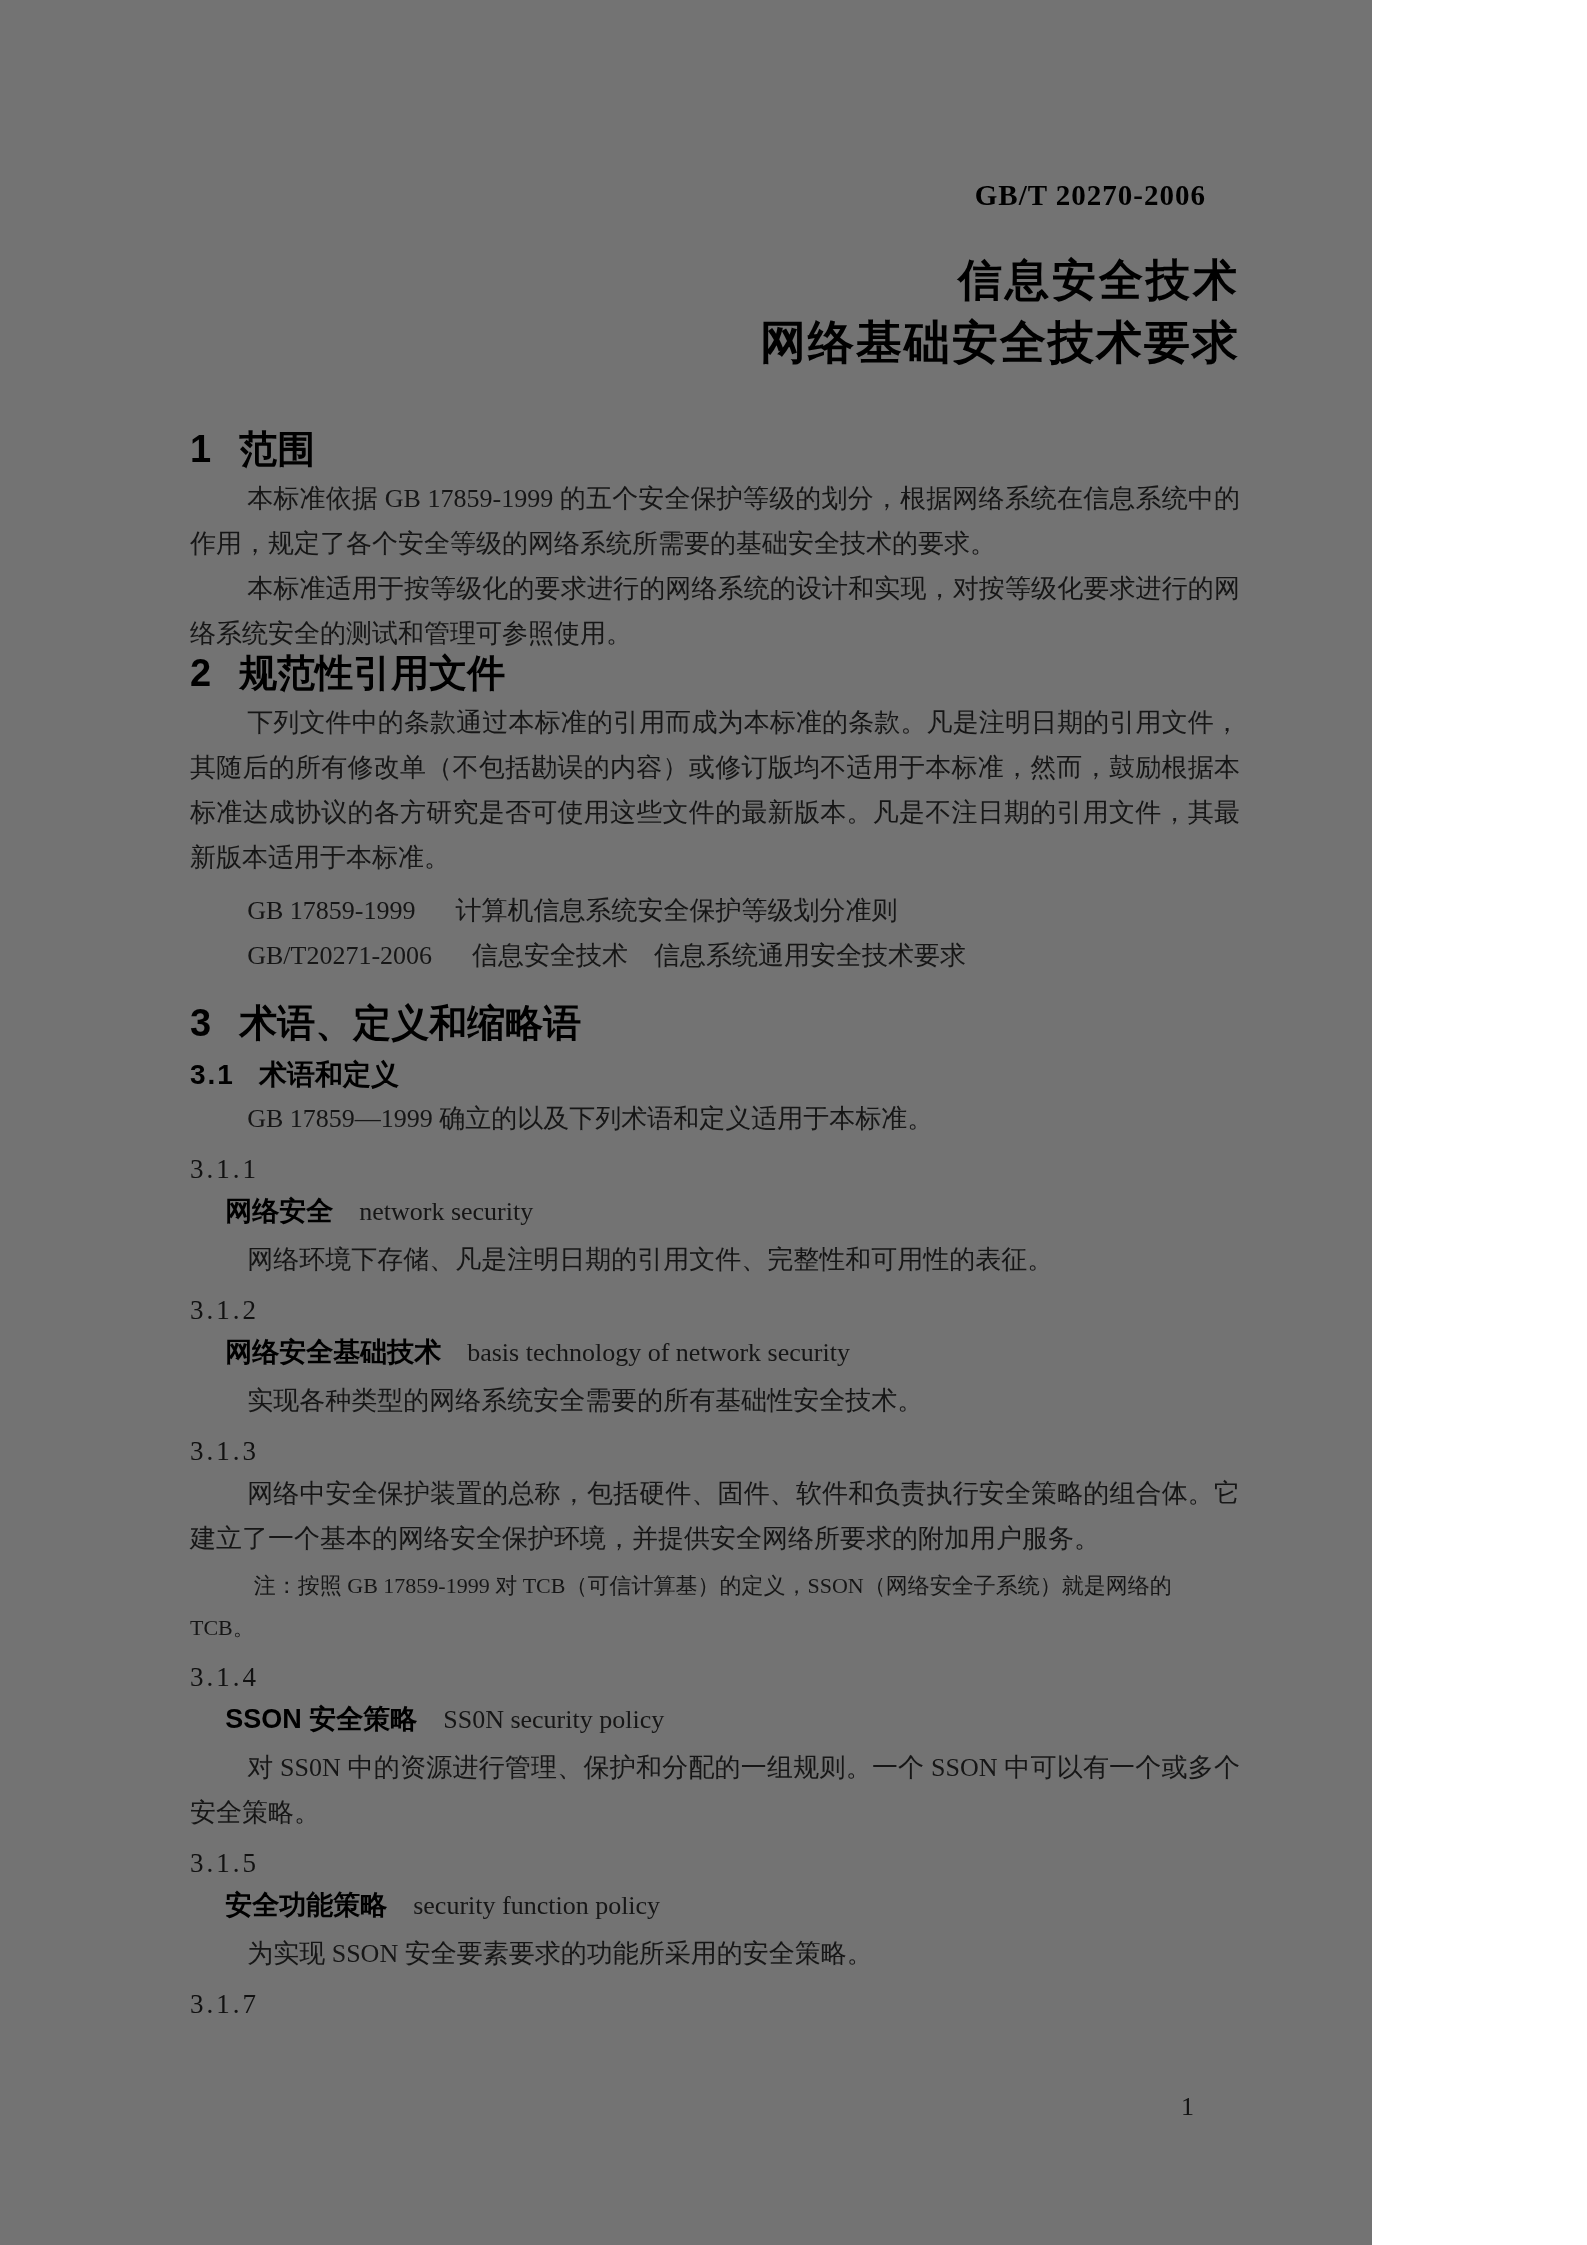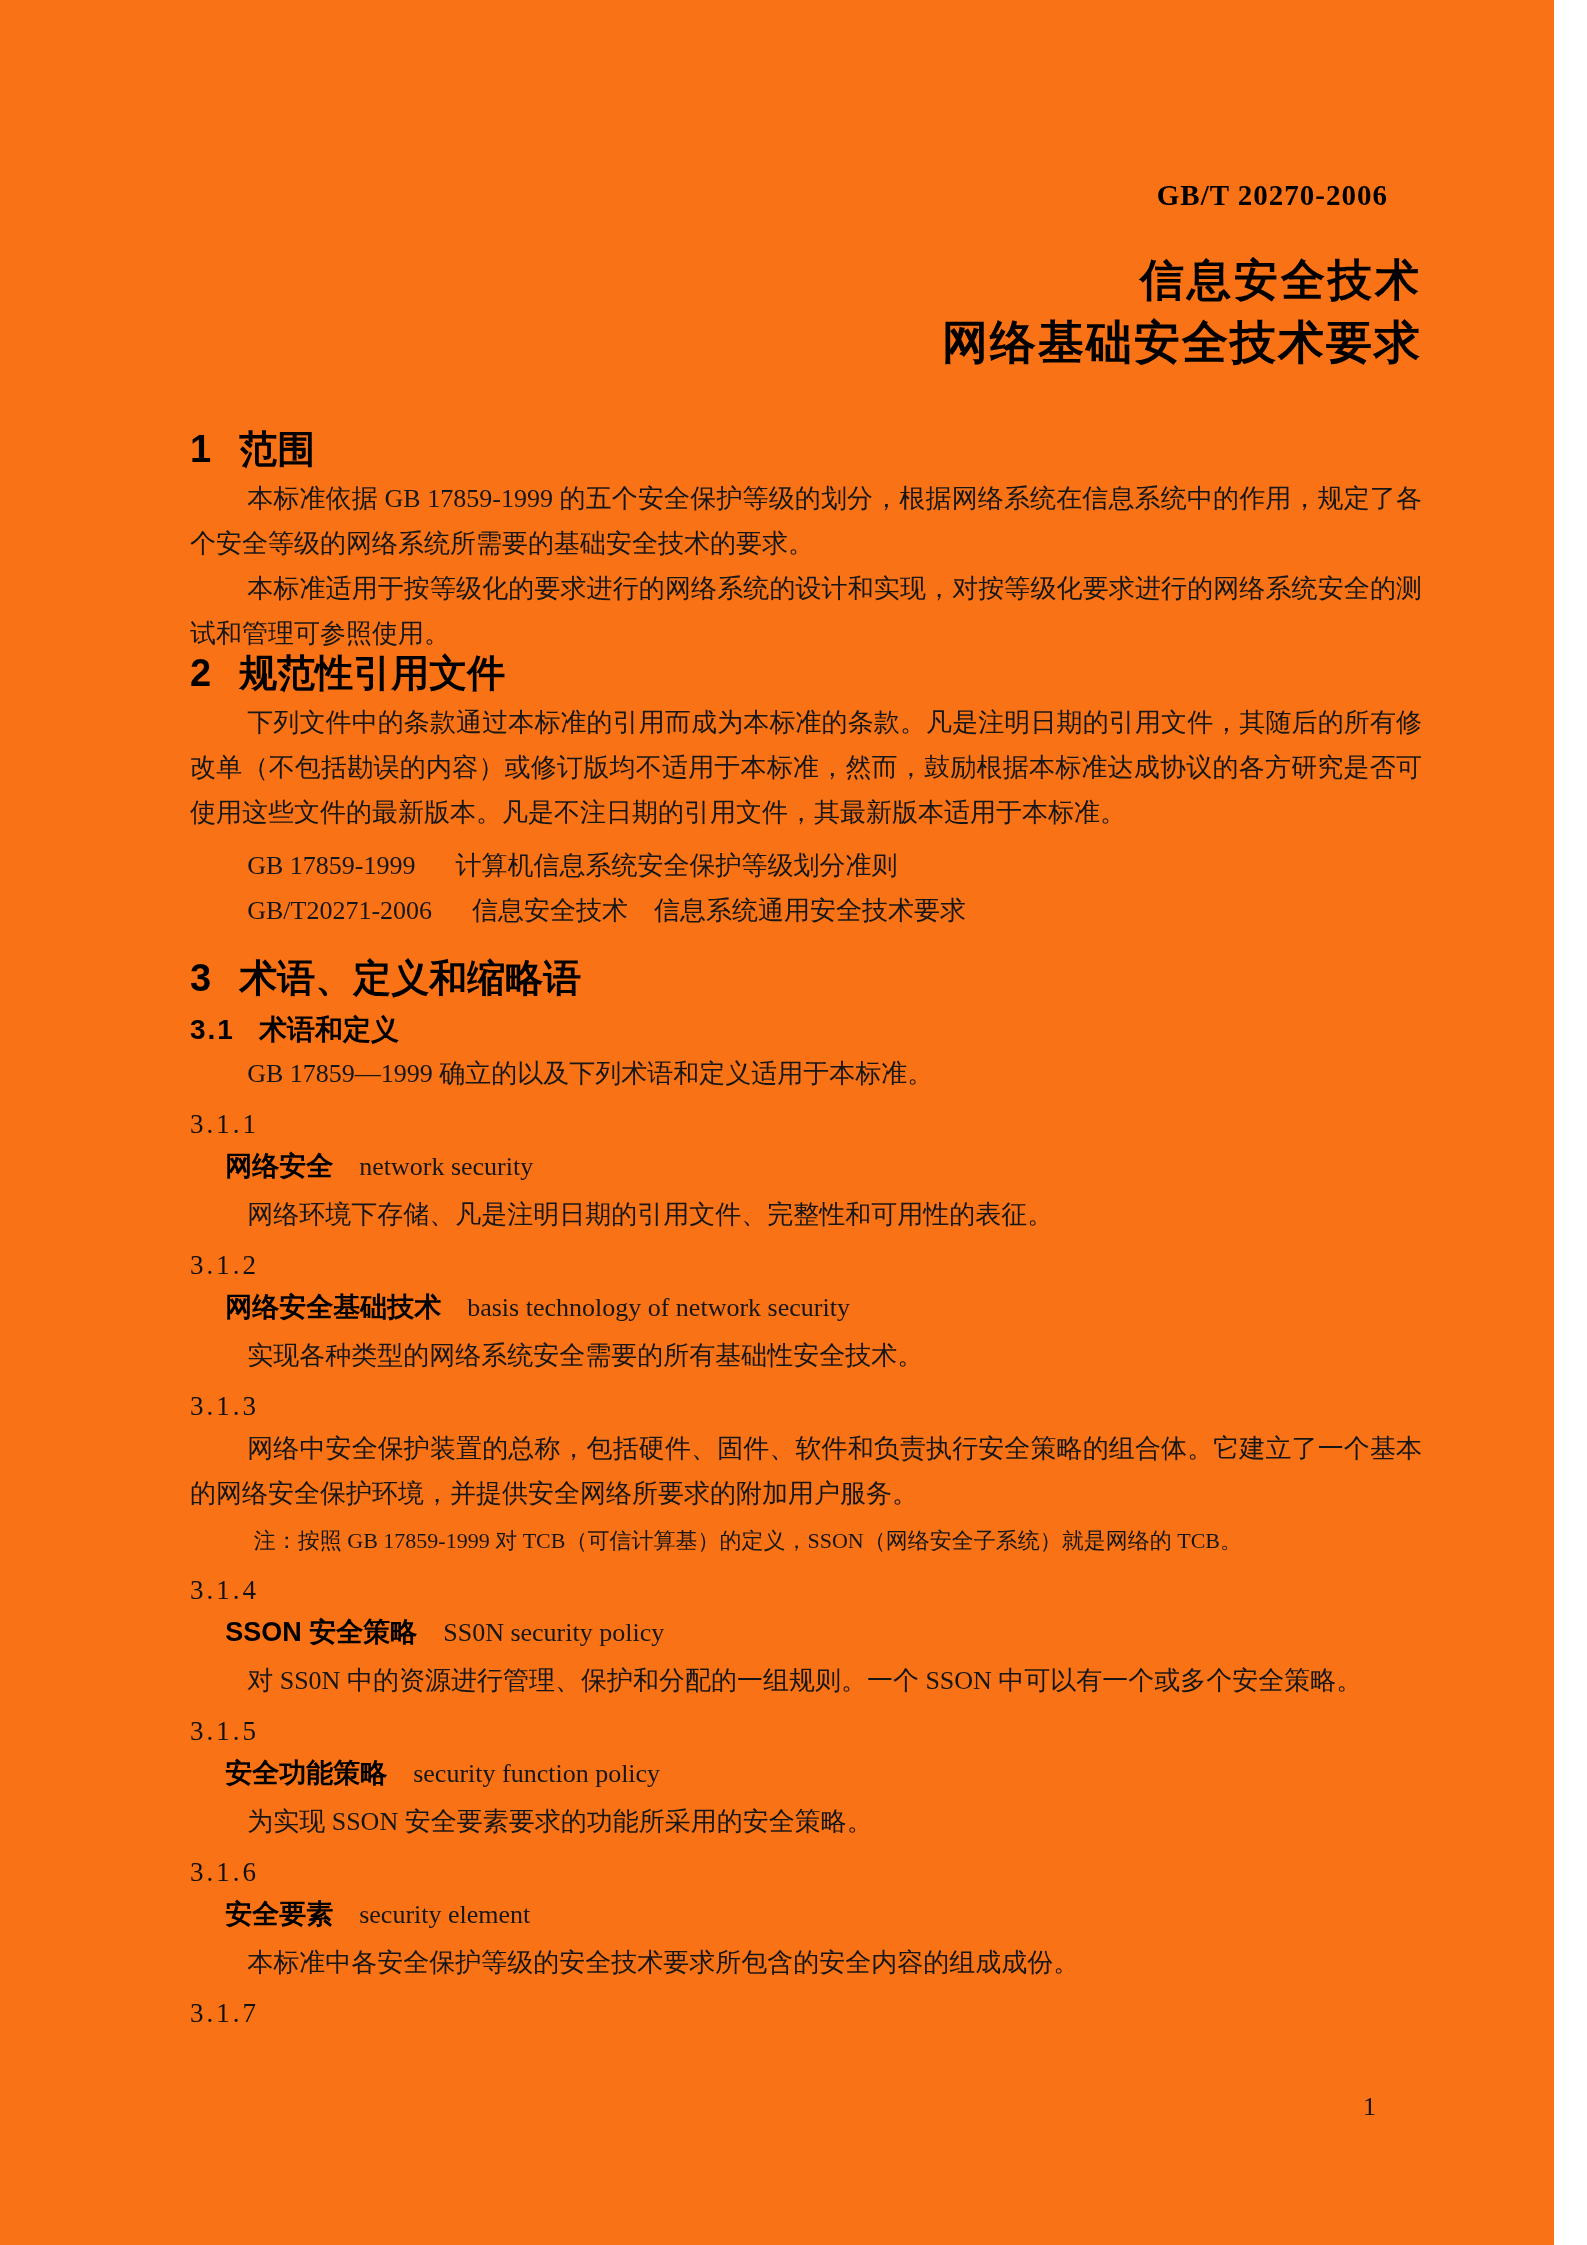--- a/index.html
+++ b/index.html
@@ -1,20 +1,20 @@
 <!DOCTYPE html>
 <html><head>
 <meta charset="utf-8">
 <style>
   html, body { margin: 0; padding: 0; background: #ffffff; }
   .page {
     position: relative;
-    width: 1554px;
+    width: 1372px;
     height: 2245px;
-    background: #f97316;
+    background: #737373;
     color: #161616;
     font-family: "Liberation Serif", "DejaVu Serif", serif;
     overflow: hidden;
   }
   .content { margin: 0 132px 0 190px; }
 
   .doc-code {
     margin-top: 178px;
     padding-right: 34px;
     text-align: right;
@@ -180,27 +180,20 @@
     </div>
 
     <div>
       <div class="clause-num">3.1.5</div>
       <div class="term-line">
         <span class="term-zh">安全功能策略</span><span class="term-en">security function policy</span>
       </div>
       <div class="definition">为实现 SSON 安全要素要求的功能所采用的安全策略。</div>
     </div>
 
-    <div>
-      <div class="clause-num">3.1.6</div>
-      <div class="term-line">
-        <span class="term-zh">安全要素</span><span class="term-en">security element</span>
-      </div>
-      <div class="definition">本标准中各安全保护等级的安全技术要求所包含的安全内容的组成成份。</div>
-    </div>
 
     <div>
       <div class="clause-num">3.1.7</div>
     </div>
 
   </div>
 
   <div class="page-num">1</div>
 </div>
 

